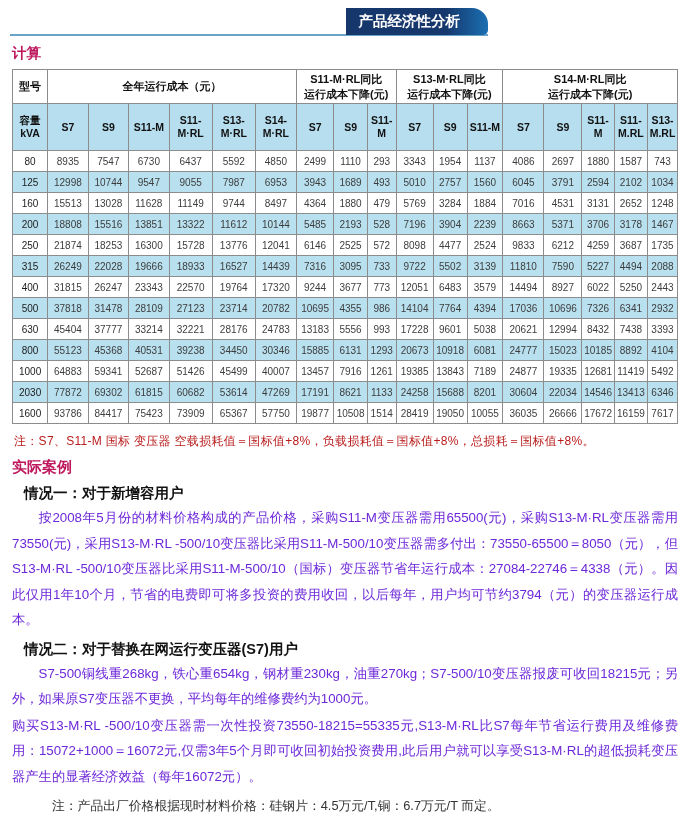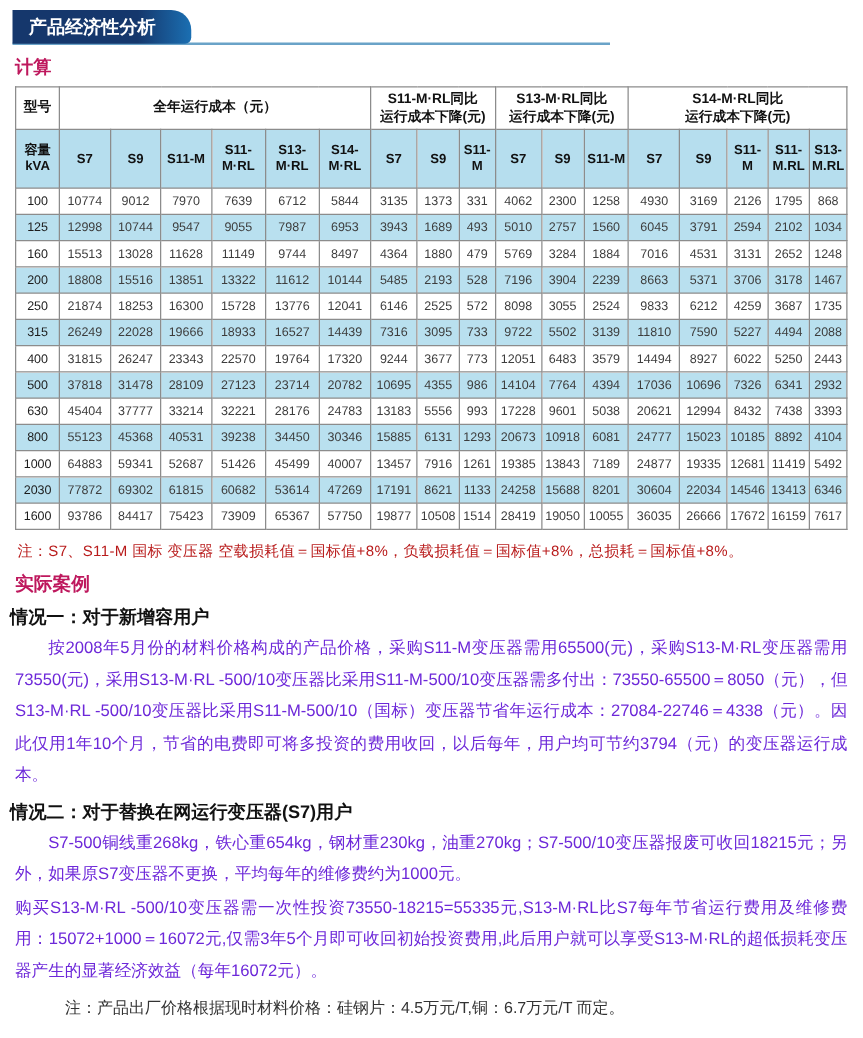--- a/index.html
+++ b/index.html
@@ -5,20 +5,21 @@
   html,body{margin:0;padding:0;}
   body{
     width:690px;height:830px;overflow:hidden;background:#ffffff;
     font-family:"Liberation Sans","DejaVu Sans",sans-serif;
     color:#2e2e2e;
   }
   
   .banner-wrap{
     width:478px;margin:8px 0 0 10px;
     border-bottom:2px solid #6aa3c8;
+    text-align:right;
   }
   .banner{
     display:inline-block;
     background:linear-gradient(90deg,#15376c 0%,#15376c 70%,#1b6fb2 100%);
     color:#fff;font-weight:bold;font-size:14.5px;
     padding:4px 28px 4px 13px;
     border-top-right-radius:16px;border-bottom-right-radius:5px;
     margin-bottom:-1px;
   }
   .sec-heading{
@@ -45,21 +46,21 @@
   tbody td{
     font-size:10px;color:#3d3d3d;height:20px;font-weight:normal;
   }
   tbody td:first-child{color:#1c1c1c;}
   tbody tr:nth-child(even){background:#b9e0ef;}
   
   .table-note{
     font-size:12px;color:#b91c1c;margin:9px 12px 0 14px;letter-spacing:.3px;
   }
   .case-heading{
-    font-size:14.5px;font-weight:bold;color:#111;margin:7px 0 2px 8px;
+    font-size:14.5px;font-weight:bold;color:#111;margin:7px 0 2px 24px;
   }
   .para{
     font-size:13.3px;color:#6d28d9;line-height:25.5px;
     margin:1px 12px 0 12px;text-align:justify;
   }
   .para.indent{text-indent:2em;}
   .footer-note{
     font-size:12.8px;color:#333;margin:9px 12px 0 52px;
   }
 </style>
@@ -130,38 +131,38 @@
         <th>S11-
 M</th>
         <th>S11-
 M.RL</th>
         <th>S13-
 M.RL</th>
       </tr>
     </thead>
   <tbody>
       <tr>
-        <td>100</td>
-        <td>10774</td>
-        <td>9012</td>
-        <td>7970</td>
-        <td>7639</td>
-        <td>6712</td>
-        <td>5844</td>
-        <td>3135</td>
-        <td>1373</td>
-        <td>331</td>
-        <td>4062</td>
-        <td>2300</td>
-        <td>1258</td>
-        <td>4930</td>
-        <td>3169</td>
-        <td>2126</td>
-        <td>1795</td>
-        <td>868</td>
+        <td>80</td>
+        <td>8935</td>
+        <td>7547</td>
+        <td>6730</td>
+        <td>6437</td>
+        <td>5592</td>
+        <td>4850</td>
+        <td>2499</td>
+        <td>1110</td>
+        <td>293</td>
+        <td>3343</td>
+        <td>1954</td>
+        <td>1137</td>
+        <td>4086</td>
+        <td>2697</td>
+        <td>1880</td>
+        <td>1587</td>
+        <td>743</td>
       </tr>
       <tr>
         <td>125</td>
         <td>12998</td>
         <td>10744</td>
         <td>9547</td>
         <td>9055</td>
         <td>7987</td>
         <td>6953</td>
         <td>3943</td>
@@ -221,21 +222,21 @@
         <td>21874</td>
         <td>18253</td>
         <td>16300</td>
         <td>15728</td>
         <td>13776</td>
         <td>12041</td>
         <td>6146</td>
         <td>2525</td>
         <td>572</td>
         <td>8098</td>
-        <td>3055</td>
+        <td>4477</td>
         <td>2524</td>
         <td>9833</td>
         <td>6212</td>
         <td>4259</td>
         <td>3687</td>
         <td>1735</td>
       </tr>
       <tr>
         <td>315</td>
         <td>26249</td>

